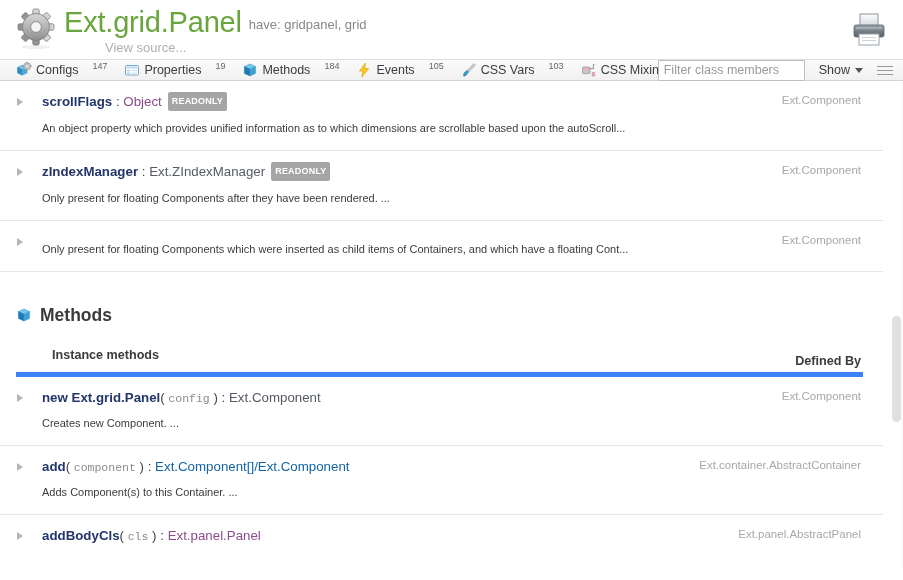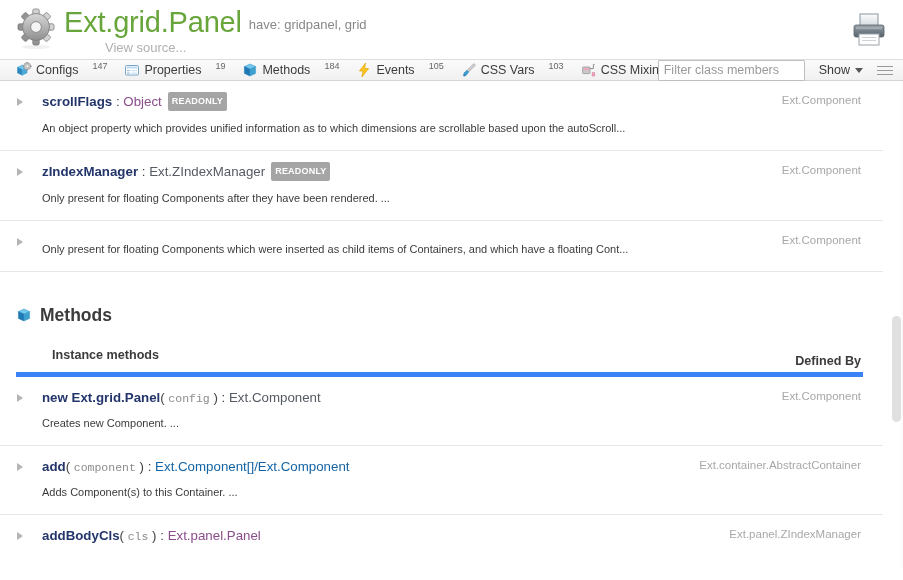--- a/index.html
+++ b/index.html
@@ -542,21 +542,21 @@
       <div class="member-desc">Adds Component(s) to this Container. ...</div>
       <div class="defined-by">Ext.container.AbstractContainer</div>
     </div>
 
     <div class="member-row no-border">
       <span class="expander-icon"></span>
       <div class="member-sig">
         <span class="member-name">addBodyCls</span><span class="sep-colon">( </span><span class="param-mono">cls</span><span class="sep-colon"> ) : </span><span class="type-purple">Ext.panel.Panel</span>
       </div>
 
-      <div class="defined-by">Ext.panel.ZIndexManager</div>
+      <div class="defined-by">Ext.panel.AbstractPanel</div>
     </div>
 
   </div>
 
   <div id="scrollbar-track">
     <div id="scrollbar-thumb" style="top: 235px; height: 106px;"></div>
   </div>
 </div>
 
 </body></html>

